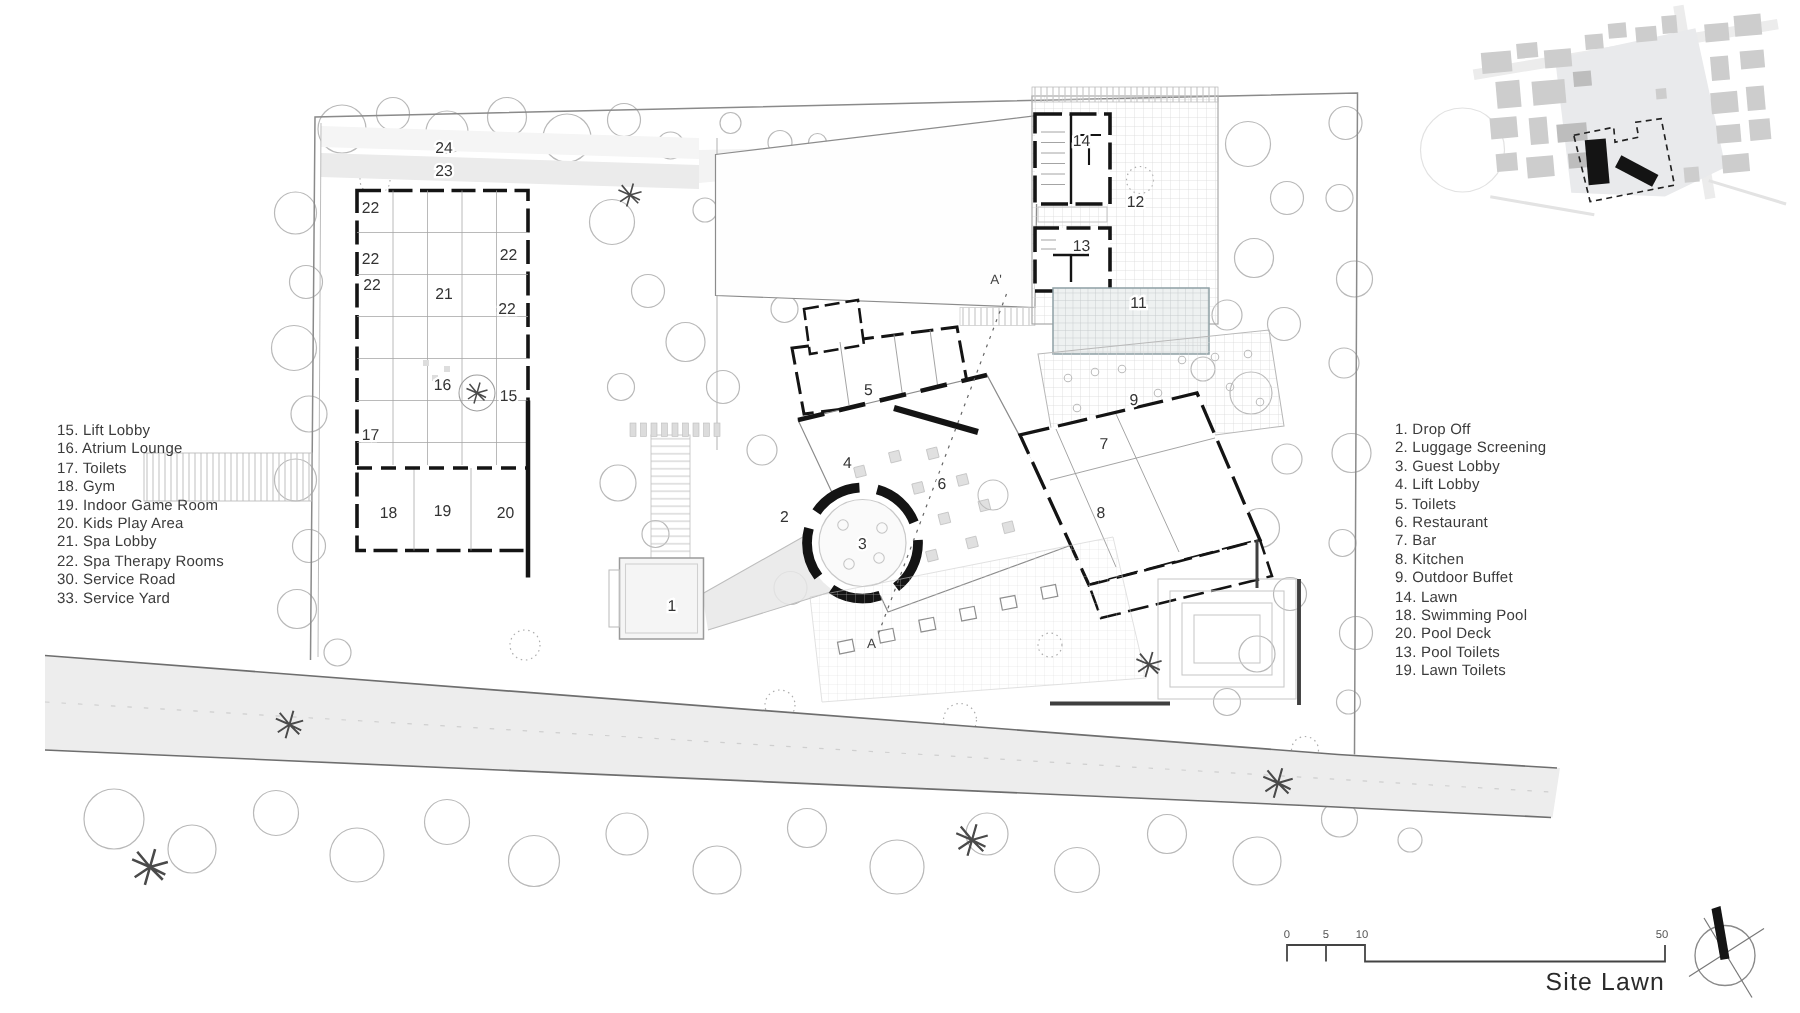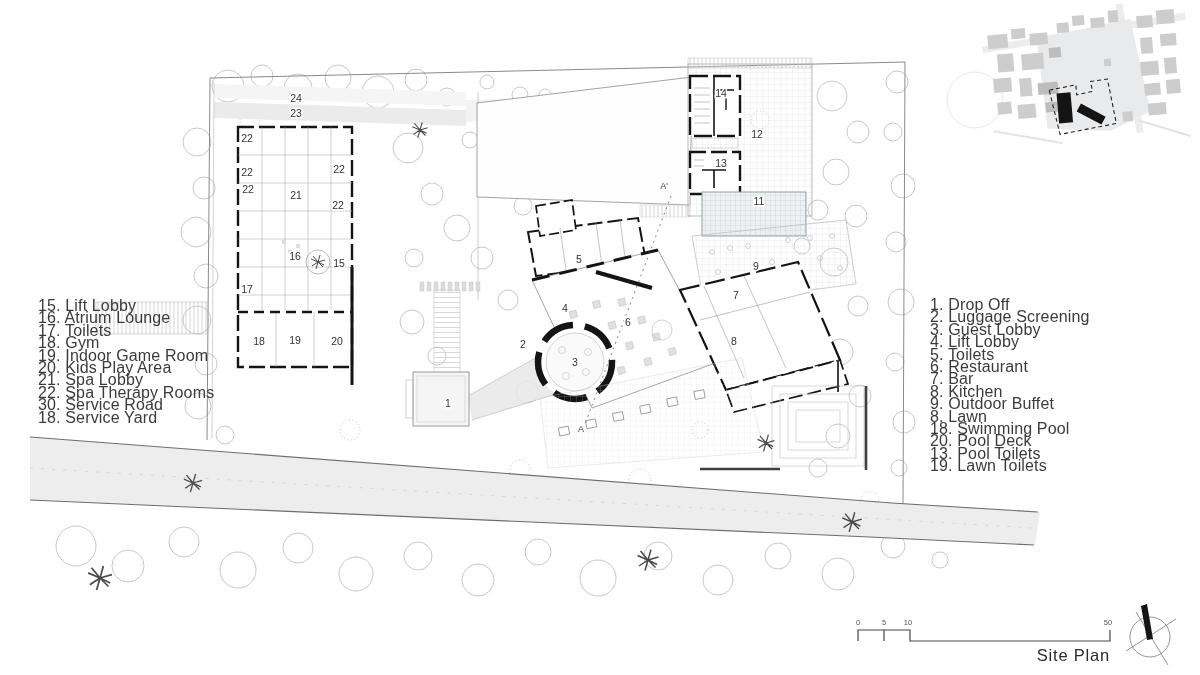--- a/index.html
+++ b/index.html
@@ -1,19 +1,19 @@
 <!DOCTYPE html>
 <html><head>
 <meta charset="utf-8">
 <style>
   html,body{margin:0;padding:0;background:#fff;}
   .canvas{position:relative;width:1200px;height:675px;background:#fff;overflow:hidden;
           font-family:"Liberation Sans",sans-serif;color:#3b3b3b;}
   svg{position:absolute;left:0;top:0;}
-  .legend{position:absolute;font-size:16px;line-height:12.4px;letter-spacing:.15px;color:#3b3b3b;white-space:nowrap;margin-top:18px;}
+  .legend{position:absolute;font-size:10px;line-height:12.4px;letter-spacing:.15px;color:#3b3b3b;white-space:nowrap;}
   .legend-left{left:38px;top:282px;}
   .legend-right{left:930px;top:281px;}
   .page-title{position:absolute;right:90px;top:646px;font-size:16.5px;letter-spacing:.8px;color:#2b2b2b;}
   .pl{font-size:10.5px;fill:#333;stroke:#ffffff;stroke-width:3px;paint-order:stroke;text-anchor:middle;
       font-family:"Liberation Sans",sans-serif;}
   .tick{font-size:7.5px;fill:#555;text-anchor:middle;font-family:"Liberation Sans",sans-serif;}
   .secmark{font-size:9px;fill:#444;text-anchor:middle;font-family:"Liberation Sans",sans-serif;}
 </style>
 </head>
 <body>
@@ -410,34 +410,34 @@
   <div class="legend legend-left">
     <div class="leg-item">15. Lift Lobby</div>
     <div class="leg-item">16. Atrium Lounge</div>
     <div class="leg-item">17. Toilets</div>
     <div class="leg-item">18. Gym</div>
     <div class="leg-item">19. Indoor Game Room</div>
     <div class="leg-item">20. Kids Play Area</div>
     <div class="leg-item">21. Spa Lobby</div>
     <div class="leg-item">22. Spa Therapy Rooms</div>
     <div class="leg-item">30. Service Road</div>
-    <div class="leg-item">18. Service Yard</div>
+    <div class="leg-item">33. Service Yard</div>
   </div>
 
   <div class="legend legend-right">
     <div class="leg-item">1. Drop Off</div>
     <div class="leg-item">2. Luggage Screening</div>
     <div class="leg-item">3. Guest Lobby</div>
     <div class="leg-item">4. Lift Lobby</div>
     <div class="leg-item">5. Toilets</div>
     <div class="leg-item">6. Restaurant</div>
     <div class="leg-item">7. Bar</div>
     <div class="leg-item">8. Kitchen</div>
     <div class="leg-item">9. Outdoor Buffet</div>
-    <div class="leg-item">8. Lawn</div>
+    <div class="leg-item">14. Lawn</div>
     <div class="leg-item">18. Swimming Pool</div>
     <div class="leg-item">20. Pool Deck</div>
     <div class="leg-item">13. Pool Toilets</div>
     <div class="leg-item">19. Lawn Toilets</div>
   </div>
 
-  <div class="page-title">Site Plan</div>
+  <div class="page-title">Site Lawn</div>
 </div>
 
 </body></html>

